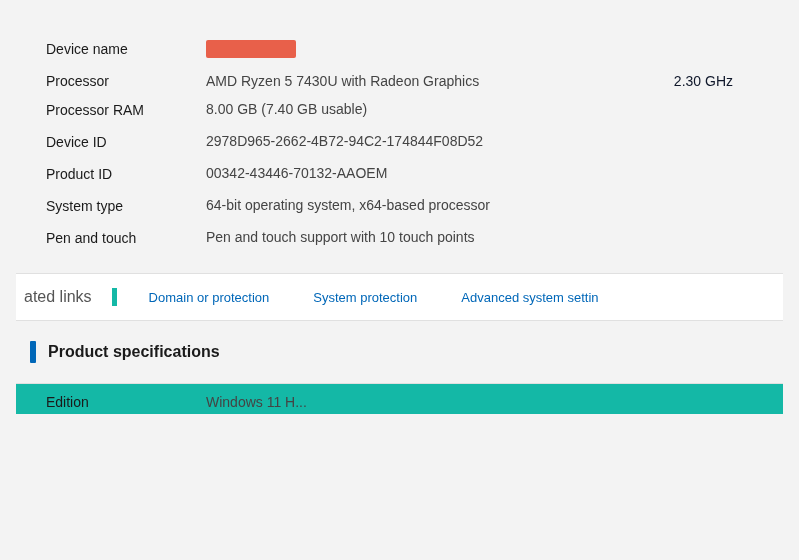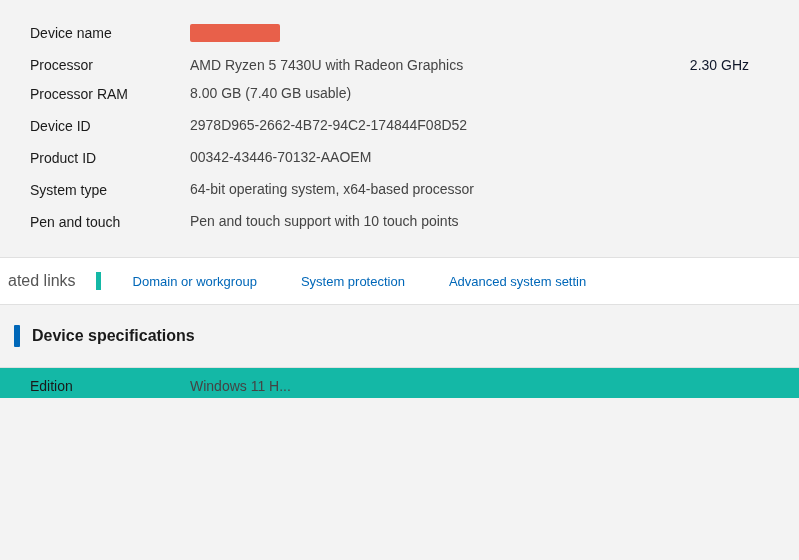--- a/index.html
+++ b/index.html
@@ -12,21 +12,21 @@
       width: 799px;
       height: 560px;
       background-color: #f3f3f3;
       font-family: 'Segoe UI', Arial, sans-serif;
       overflow: hidden;
       position: relative;
     }
 
     .main-content {
       background-color: #f3f3f3;
-      padding: 0;
+      padding: 16px;
       width: 100%;
       height: 100%;
     }
 
     
     .specs-section {
       background-color: #f3f3f3;
       padding: 18px 30px 10px 30px;
     }
 
@@ -224,29 +224,29 @@
 
     <div class="spec-row">
       <span class="spec-label">Pen and touch</span>
       <span class="spec-value">Pen and touch support with 10 touch points</span>
     </div>
 
   </div>
 
   <div class="related-links-section">
     <span class="related-links-label">ated links</span>
-    <a class="related-link" href="#">Domain or workgroup</a>
+    <a class="related-link" href="#">Domain or protection</a>
     <a class="related-link" href="#">System protection</a>
     <a class="related-link" href="#">Advanced system settin</a>
   </div>
 
   <div class="windows-specs-section">
     <div class="windows-specs-header">
       <div class="windows-specs-icon"></div>
-      <span class="windows-specs-title">Device specifications</span>
+      <span class="windows-specs-title">Product specifications</span>
     </div>
   </div>
 
   <div class="divider-line"></div>
 
   <div class="edition-section">
     <div class="edition-row">
       <span class="edition-label">Edition</span>
       <span class="edition-value-partial">Windows 11 H...</span>
     </div>

